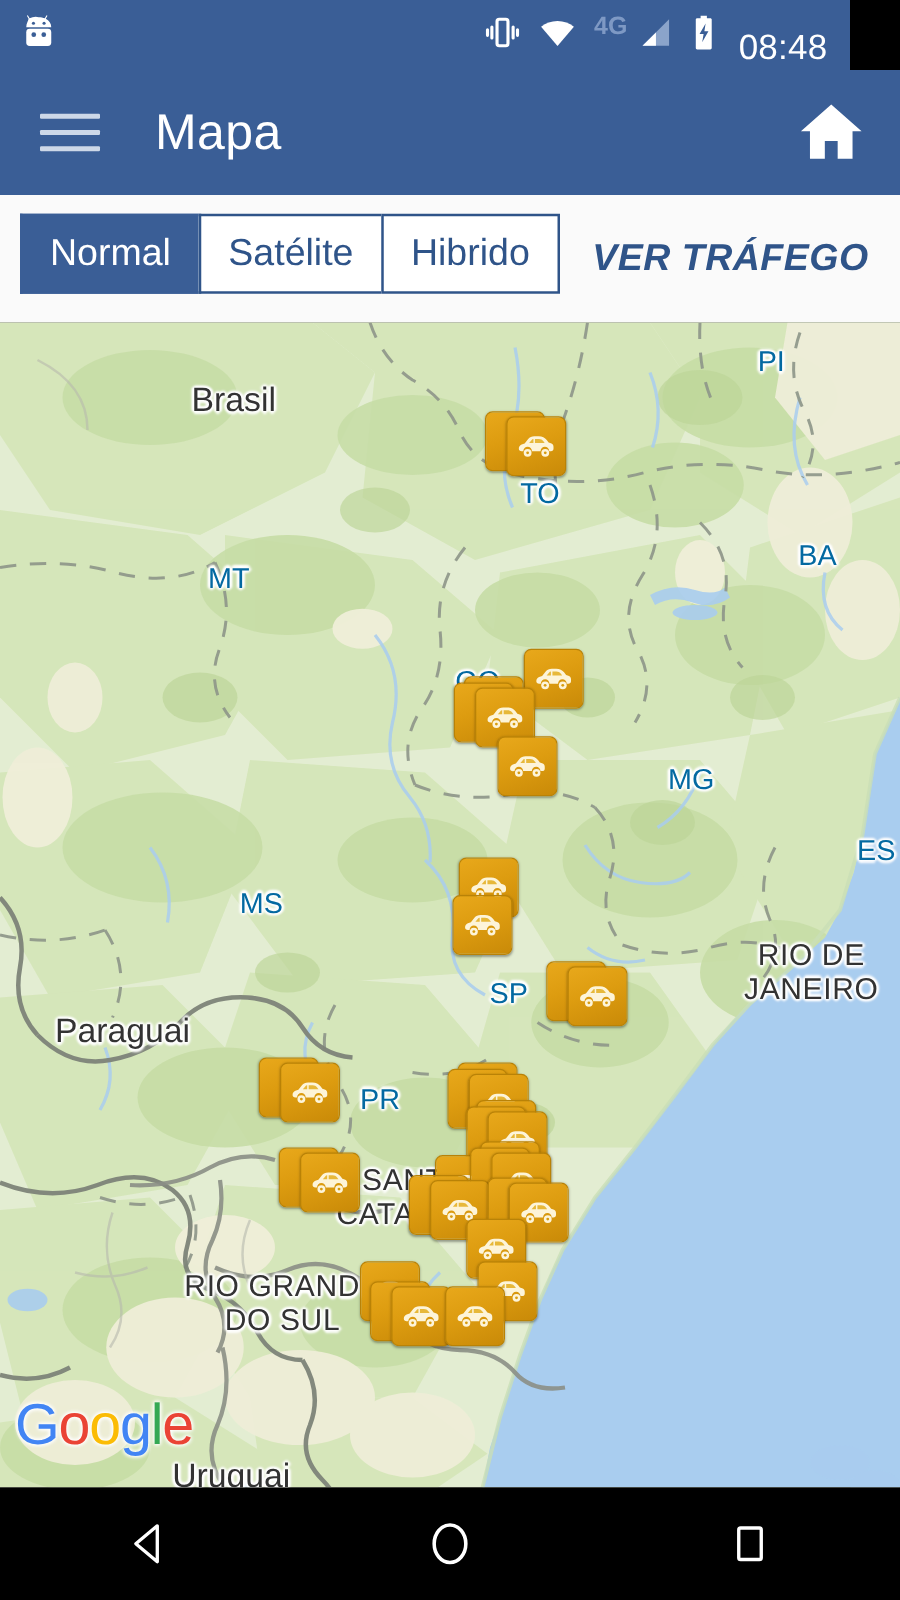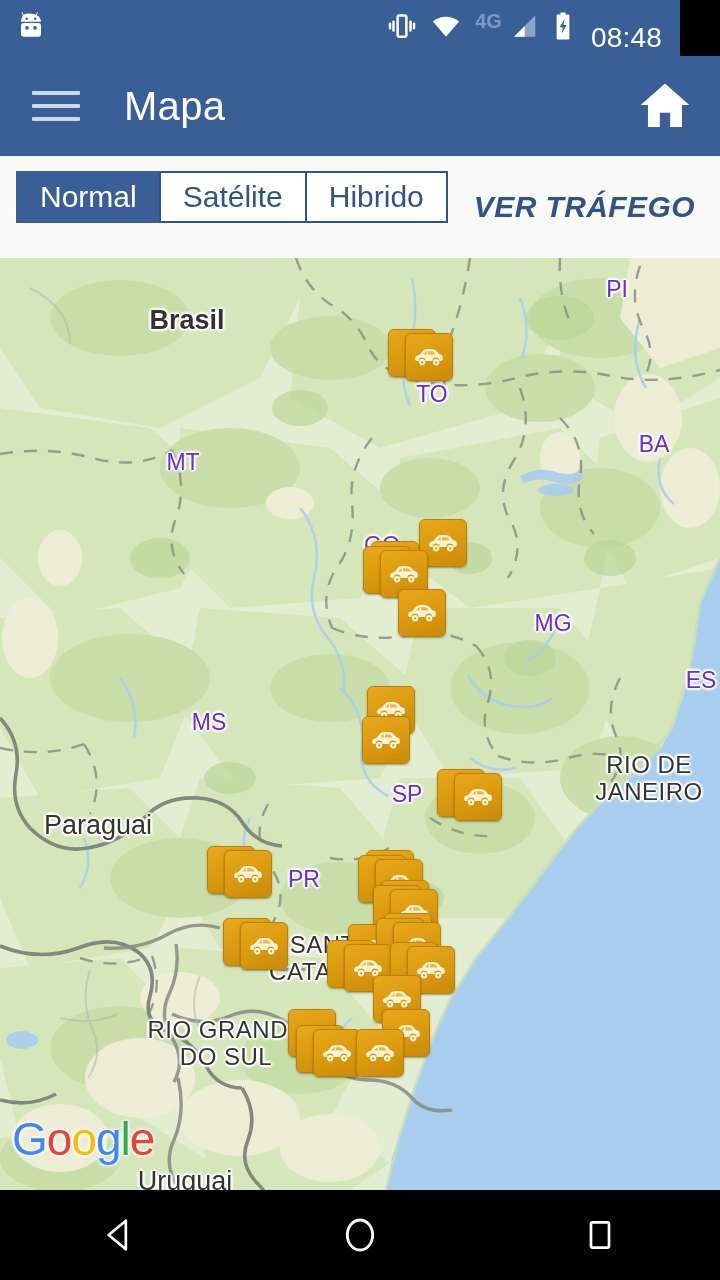--- a/index.html
+++ b/index.html
@@ -84,21 +84,21 @@
     width: 720px; height: 102px;
     background: #fafafa;
     display: flex; align-items: center;
   }
   #segmented {
     display: flex;
     margin-left: 16px;
     height: 72px;
   }
   .seg-btn {
-    height: 52px;
+    height: 64px;
     display: flex; align-items: center; justify-content: center;
     font-size: 30px;
     font-weight: 400;
     padding: 0 22px;
     border: 2px solid #2f5489;
     border-right-width: 0;
     background: #ffffff;
     color: #2f5489;
     cursor: pointer;
     white-space: nowrap;
@@ -136,21 +136,21 @@
     line-height: 1.12;
     transform: translate(-50%, -50%);
     text-shadow:
        2px 0 2px #ffffff, -2px 0 2px #ffffff,
        0 2px 2px #ffffff, 0 -2px 2px #ffffff,
        1px 1px 2px #ffffff, -1px -1px 2px #ffffff,
        1px -1px 2px #ffffff, -1px 1px 2px #ffffff;
     pointer-events: none;
   }
   .lbl-country { font-size: 27px; color: #333; }
-  .lbl-state-abbr { font-size: 23px; color: #6d28d9; }
+  .lbl-state-abbr { font-size: 23px; color: #0369a1; }
   .lbl-state-big { font-size: 24px; color: #333; letter-spacing: 0.5px; }
 
   
   .marker {
     position: absolute;
     width: 48px; height: 48px;
     transform: translate(-50%, -50%);
     cursor: pointer;
   }
   .marker .tile {
@@ -429,21 +429,21 @@
 
         <g stroke="#b7b9ae" stroke-width="2" fill="none" opacity="0.6">
           <path d="M90,712 q-10,30 2,58 q12,26 -4,50"></path>
           <path d="M200,718 q-12,28 0,54"></path>
           <path d="M60,760 q30,8 58,-4"></path>
           <path d="M30,30 q40,20 40,56"></path>
         </g>
       </g>
     </svg>
 
-    <div class="map-label lbl-country" style="left:187px;  top:62px;font-weight:bold;">Brasil</div>
+    <div class="map-label lbl-country" style="left:187px;  top:62px;">Brasil</div>
     <div class="map-label lbl-state-abbr" style="left:617px; top:32px;">PI</div>
     <div class="map-label lbl-state-abbr" style="left:432px; top:137px;">TO</div>
     <div class="map-label lbl-state-abbr" style="left:654px; top:187px;">BA</div>
     <div class="map-label lbl-state-abbr" style="left:183px; top:205px;">MT</div>
     <div class="map-label lbl-state-abbr" style="left:382px; top:288px;">GO</div>
     <div class="map-label lbl-state-abbr" style="left:553px; top:366px;">MG</div>
     <div class="map-label lbl-state-abbr" style="left:701px; top:423px;">ES</div>
     <div class="map-label lbl-state-abbr" style="left:209px; top:465px;">MS</div>
     <div class="map-label lbl-state-big" style="left:649px; top:521px;">RIO DE
 JANEIRO</div>

